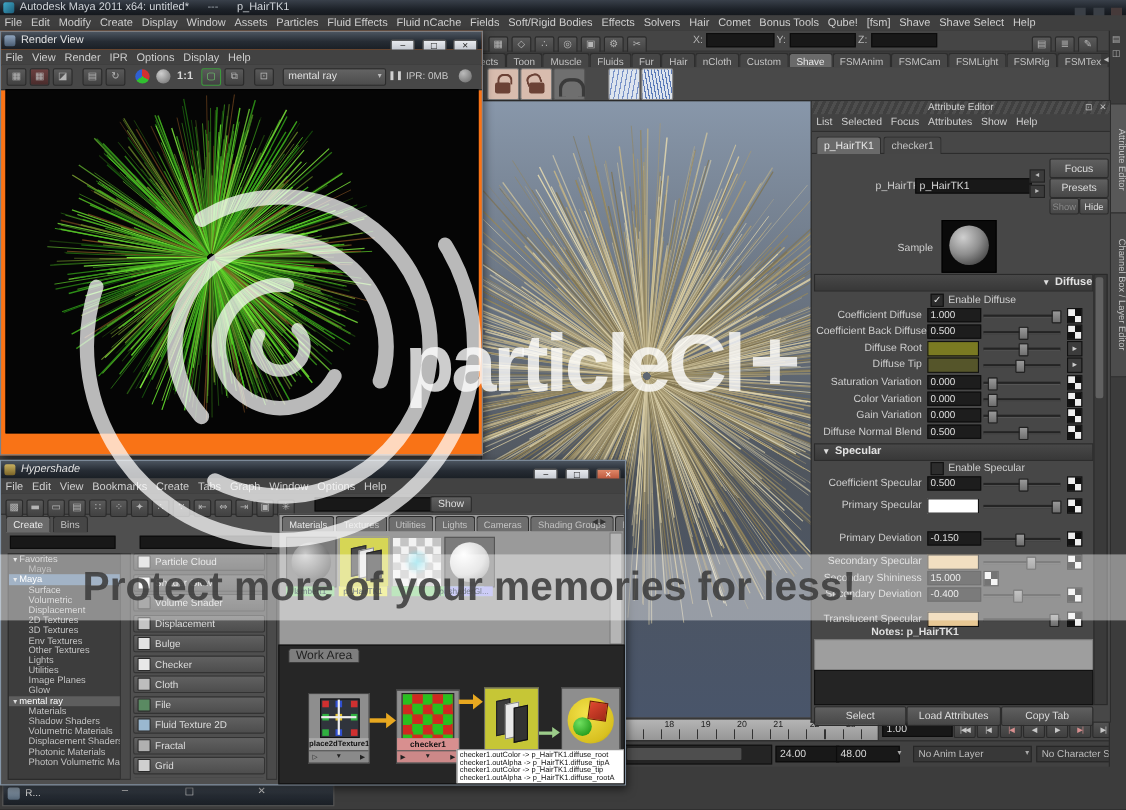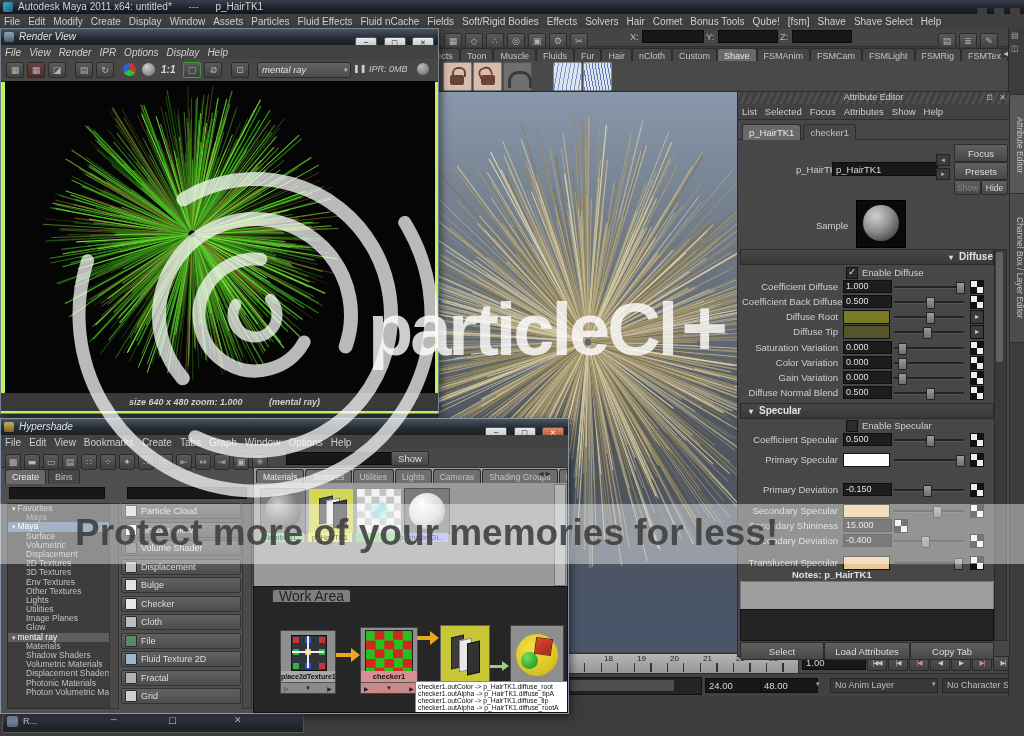--- a/index.html
+++ b/index.html
@@ -1253,21 +1253,21 @@
     </div>
   </div>
 
   <div class="abs" style="left:1008px;top:28px;width:16px;height:669px;background:#3c3c3c;border-left:1px solid #2a2a2a;">
     <span class="abs" style="left:2px;top:3px;font-size:8px;color:#aaa;">▤</span>
     <span class="abs" style="left:2px;top:16px;font-size:8px;color:#aaa;">◫</span>
     <div class="vtab" style="top:66px;height:92px;background:#585858;">Attribute Editor</div>
     <div class="vtab" style="top:165px;height:140px;">Channel Box / Layer Editor</div>
   </div>
 
-  <div class="abs" style="left:0;top:28px;width:437px;height:384px;background:#bef264;border:1px solid #75828f;box-shadow:2px 3px 8px rgba(0,0,0,.55);z-index:20;font-style:italic;">
+  <div class="abs" style="left:0;top:28px;width:437px;height:384px;background:#f97316;border:1px solid #75828f;box-shadow:2px 3px 8px rgba(0,0,0,.55);z-index:20;">
     <div class="winbar" style="position:absolute;left:0;top:0;width:100%;height:16px;">
       <span class="abs" style="left:3px;top:3px;width:10px;height:10px;background:linear-gradient(#8fa4bd,#4a5d73);border-radius:2px;"></span>
       <span class="abs" style="left:18px;top:2px;font-size:10px;color:#e2e2e2;">Render View</span>
       <span class="abs" style="right:4px;top:2px;">
         <span class="winbtn">─</span>
         <span class="winbtn">□</span>
         <span class="winbtn">✕</span>
       </span>
     </div>
     <div class="menurow" style="position:absolute;left:0;top:16px;width:100%;height:14px;background:#424242;">
@@ -2048,24 +2048,20 @@
           <path d="M182.4 150.2 Q125.5 125.5 75.8 104.3" stroke="#45bd20" stroke-width="1.18" fill="none" opacity="0.85"></path>
           <path d="M187.8 148.4 Q200.8 111.3 212.1 77.5" stroke="#245310" stroke-width="1.06" fill="none" opacity="0.64"></path>
           <path d="M182.2 150.9 Q110.7 129.7 49.2 111.6" stroke="#45bd20" stroke-width="0.59" fill="none" opacity="0.58"></path>
           <path d="M183.7 155.3 Q166.8 185.0 151.5 212.4" stroke="#7a4a20" stroke-width="0.99" fill="none" opacity="0.76"></path>
           <path d="M186.5 156.0 Q199.1 201.3 211.0 241.5" stroke="#2f9617" stroke-width="0.63" fill="none" opacity="0.76"></path>
           <path d="M184.2 148.4 Q145.2 91.5 110.2 42.8" stroke="#1d6f10" stroke-width="1.13" fill="none" opacity="0.67"></path>
           <path d="M186.8 155.9 Q194.4 221.2 200.1 278.0" stroke="#5fd42a" stroke-width="0.75" fill="none" opacity="0.95"></path>
           <path d="M182.7 154.2 Q116.5 190.8 59.1 221.7" stroke="#45bd20" stroke-width="1.34" fill="none" opacity="0.82"></path>
         </svg>
     </div>
-    <div class="abs" style="left:0;top:364px;width:100%;height:18px;background:#3a3a3a;">
-      <span class="abs" style="left:128px;top:4px;font-size:9px;font-weight:bold;color:#d0d0d0;">size 640 x 480 zoom: 1.000</span>
-      <span class="abs" style="left:268px;top:4px;font-size:9px;font-weight:bold;color:#d0d0d0;">(mental ray)</span>
-    </div>
   </div>
 
   <div class="abs" style="left:0;top:418px;width:567px;height:294px;background:#4f4f4f;border:1px solid #8596a8;box-shadow:2px 3px 8px rgba(0,0,0,.55);z-index:30;">
     <div class="winbar" style="position:absolute;left:0;top:0;width:100%;height:16px;">
       <span class="abs" style="left:3px;top:3px;width:10px;height:10px;background:linear-gradient(#c8b060,#7a6428);border-radius:2px;"></span>
       <span class="abs" style="left:18px;top:2px;font-size:10px;color:#e2e2e2;font-style:italic;">Hypershade</span>
       <span class="abs" style="right:4px;top:2px;">
         <span class="winbtn">─</span>
         <span class="winbtn">□</span>
         <span class="winbtn" style="background:linear-gradient(#e08868,#b04830);color:#fff;">✕</span>
@@ -2202,21 +2198,21 @@
       </div>
 
       <span class="abs" style="left:6px;top:65px;width:44px;height:9px;background:#8fd48f;font-size:7.5px;color:#123;text-align:center;line-height:9px;overflow:hidden;">lambert1</span>
       <span class="abs" style="left:54px;top:65px;width:44px;height:9px;background:#e8e86a;font-size:7.5px;color:#123;text-align:center;line-height:9px;overflow:hidden;">p_HairTK1</span>
       <span class="abs" style="left:102px;top:65px;width:44px;height:9px;background:#8fd48f;font-size:7.5px;color:#123;text-align:center;line-height:9px;overflow:hidden;padding-left:40px;">particleCl...</span>
       <span class="abs" style="left:150px;top:65px;width:44px;height:9px;background:#a8a8f0;font-size:7.5px;color:#123;text-align:center;line-height:9px;overflow:hidden;">shaderGl...</span>
       <div class="abs" style="right:1px;top:16px;width:10px;height:100px;background:#b5b5b5;border:1px solid #777;"></div>
     </div>
 
     <div class="abs" style="left:252px;top:167px;width:313px;height:125px;background:#262626;border:1px solid #111;overflow:hidden;">
-      <span class="abs tab" style="left:18px;top:2px;height:12px;font-size:14px;background:#7e7e7e;color:#222;">Work Area</span>
+      <span class="abs tab" style="left:8px;top:2px;height:12px;font-size:11px;background:#7e7e7e;color:#222;">Work Area</span>
 
       <div class="abs" style="left:26px;top:43px;width:54px;height:62px;background:#8e8e8e;border:1px solid #444;">
         <span class="abs" style="left:10px;top:4px;width:34px;height:34px;background:#30343c;border:1px solid #111;">
           <span class="abs" style="left:1px;top:1px;width:6px;height:6px;background:#d03030;"></span>
           <span class="abs" style="right:1px;top:1px;width:6px;height:6px;background:#d03030;"></span>
           <span class="abs" style="left:1px;bottom:1px;width:6px;height:6px;background:#30b040;"></span>
           <span class="abs" style="right:1px;bottom:1px;width:6px;height:6px;background:#d03030;"></span>
           <span class="abs" style="left:13px;top:1px;width:6px;height:6px;background:#3050d0;"></span>
           <span class="abs" style="left:13px;bottom:1px;width:6px;height:6px;background:#3050d0;"></span>
           <span class="abs" style="left:1px;top:13px;width:6px;height:6px;background:#30b040;"></span>

